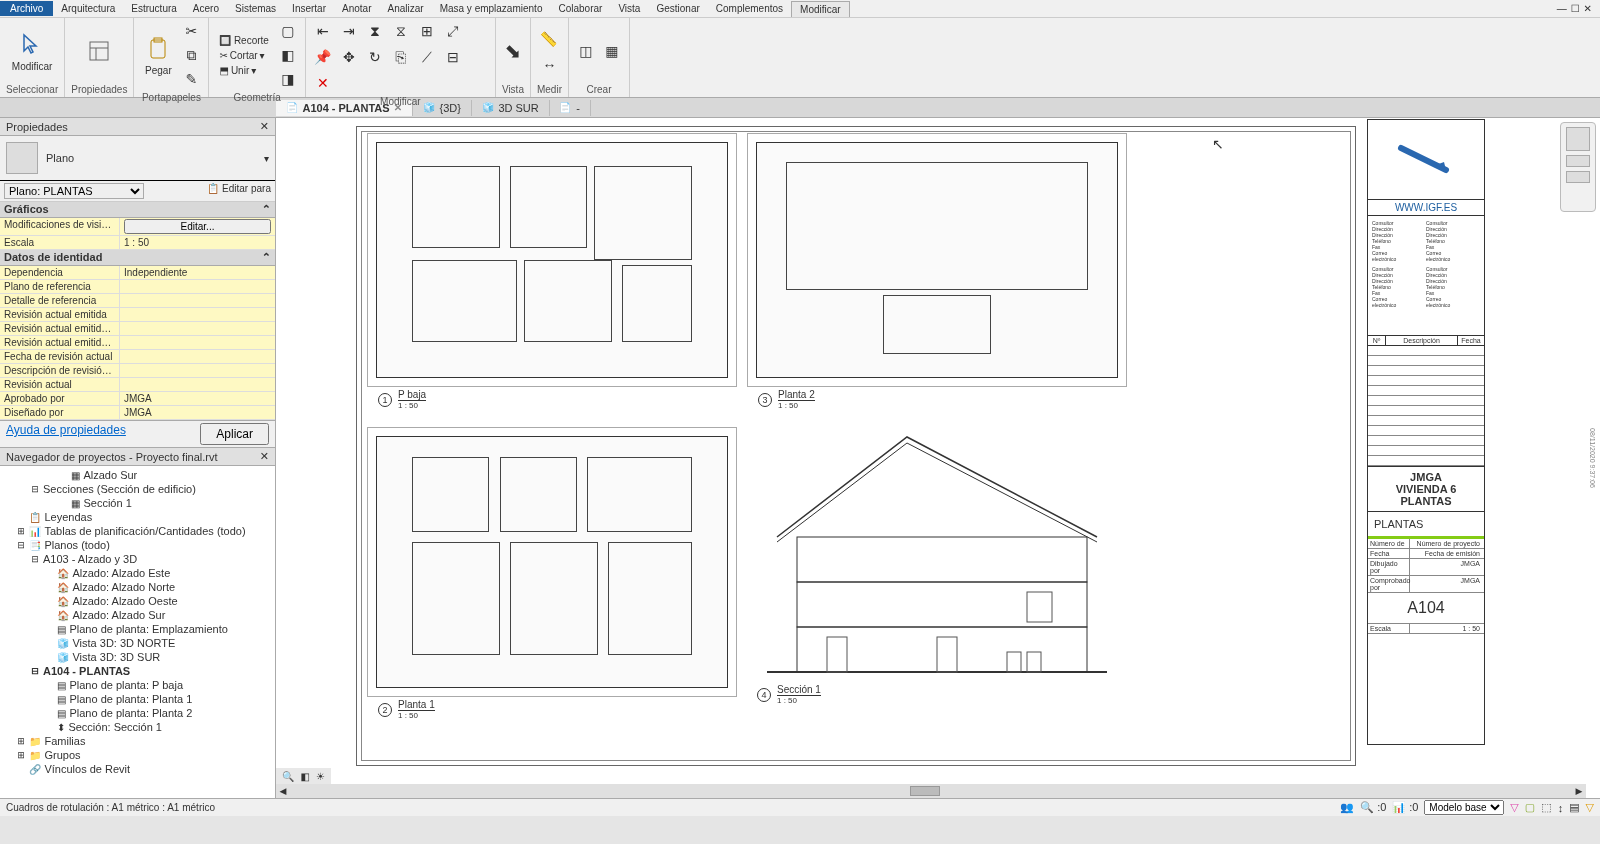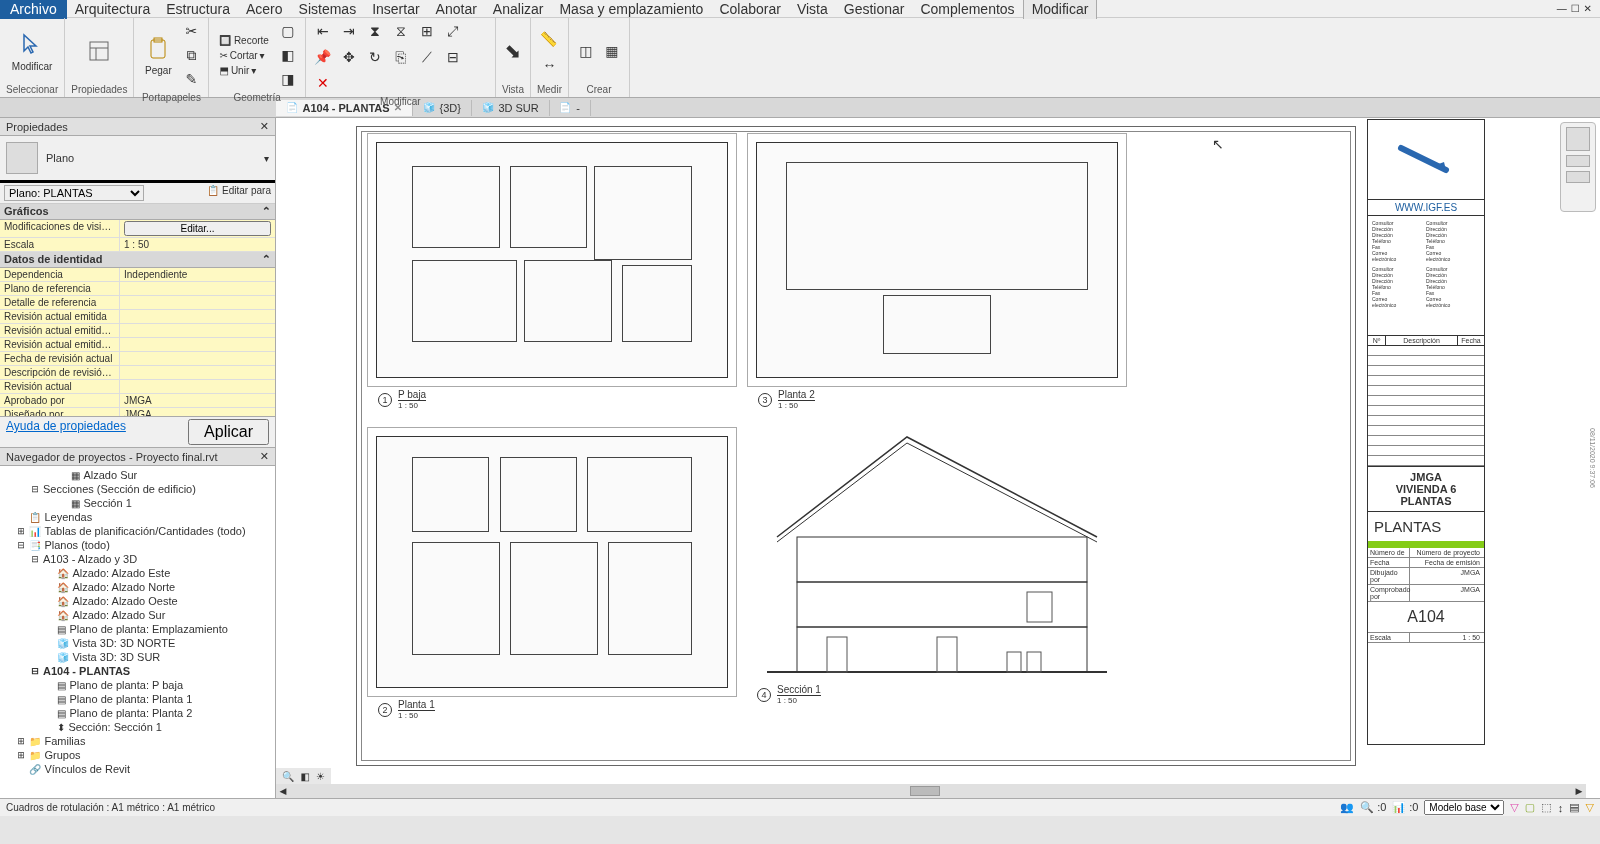--- a/index.html
+++ b/index.html
@@ -1,20 +1,20 @@
 <!DOCTYPE html>
 <html><head>
 <meta charset="utf-8">
 <style>
 * { box-sizing: border-box; margin: 0; padding: 0; font-family: "Segoe UI", Tahoma, sans-serif; }
 body { background: #e5e5e5; font-size: 11px; color: #333; overflow: hidden; width: 1600px; height: 844px; position: relative; }
 
 
 .menubar { height: 18px; background: #f0f0f0; display: flex; align-items: center; border-bottom: 1px solid #ccc; }
-.menubar .menu-item { padding: 2px 8px; cursor: pointer; font-size: 14px; }
+.menubar .menu-item { padding: 2px 8px; cursor: pointer; font-size: 10px; }
 .menubar .menu-item.file { background: #1e5fa0; color: white; padding: 2px 10px; }
 .menubar .menu-item.active { background: #e8e8e8; border: 1px solid #aaa; border-bottom: none; }
 .menubar .win-controls { margin-left: auto; margin-right: 8px; display: flex; gap: 4px; }
 .menubar .win-controls span { font-size: 10px; cursor: pointer; }
 
 
 .ribbon { height: 80px; background: #f0f0f0; border-bottom: 1px solid #aaa; display: flex; }
 .ribbon-group { border-right: 1px solid #ccc; padding: 2px 6px; display: flex; flex-direction: column; align-items: center; justify-content: space-between; position: relative; }
 .ribbon-group .group-label { font-size: 10px; color: #555; text-align: center; padding-top: 2px; }
 .ribbon-group .tools { display: flex; gap: 4px; flex: 1; align-items: center; }
@@ -35,36 +35,36 @@
 
 .main { display: flex; height: 680px; }
 
 
 .left-panels { width: 276px; display: flex; flex-direction: column; background: #f0f0f0; border-right: 1px solid #aaa; }
 .panel-header { background: #e0e0e0; border-bottom: 1px solid #aaa; padding: 2px 6px; display: flex; justify-content: space-between; align-items: center; font-size: 11px; }
 .panel-header .close-x { cursor: pointer; font-size: 11px; }
 
 
 .props-panel { flex: 0 0 330px; display: flex; flex-direction: column; border-bottom: 1px solid #aaa; overflow: hidden; }
-.type-selector { display: flex; align-items: center; padding: 6px; gap: 8px; border-bottom: 3px solid #000000; }
+.type-selector { display: flex; align-items: center; padding: 6px; gap: 8px; border-bottom: 1px solid #000000; }
 .type-selector .icon { width: 32px; height: 32px; background: #ddd; border: 1px solid #aaa; }
 .type-selector .name { flex: 1; font-size: 11px; }
 .type-selector .arrow { font-size: 10px; }
 .instance-row { display: flex; justify-content: space-between; padding: 2px 4px; border-bottom: 1px solid #ccc; }
 .instance-row select { font-size: 11px; width: 140px; border: 1px solid #aaa; }
 .instance-row .edit-type { font-size: 10px; cursor: pointer; display: flex; gap: 2px; }
 .props-grid { flex: 1; overflow-y: auto; background: #fef9c3; }
 .props-grid .group-row { background: #d8d8d8; padding: 1px 4px; font-weight: bold; font-size: 11px; border-bottom: 1px solid #aaa; display: flex; justify-content: space-between; }
 .props-grid .prop-row { display: flex; border-bottom: 1px solid #ddd; }
 .props-grid .prop-row .pname { width: 120px; padding: 1px 4px; font-size: 10px; border-right: 1px solid #ddd; overflow: hidden; white-space: nowrap; text-overflow: ellipsis; }
 .props-grid .prop-row .pval { flex: 1; padding: 1px 4px; font-size: 10px; }
 .props-grid .prop-row .pval button { font-size: 10px; width: 100%; }
 .props-footer { display: flex; justify-content: space-between; padding: 2px 6px; border-top: 1px solid #aaa; }
 .props-footer a { color: #0066cc; text-decoration: underline; font-size: 12px; }
-.props-footer button { font-size: 16px; padding: 2px 14px; }
+.props-footer button { font-size: 12px; padding: 2px 14px; }
 
 
 .browser-panel { flex: 1; display: flex; flex-direction: column; overflow: hidden; }
 .tree { flex: 1; overflow-y: auto; background: white; padding: 2px; }
 .tree-node { padding: 1px 2px; font-size: 11px; cursor: pointer; white-space: nowrap; display: flex; align-items: center; gap: 3px; }
 .tree-node.bold { font-weight: bold; }
 .tree-node .expander { width: 10px; display: inline-block; text-align: center; font-size: 9px; }
 .tree-node .ticon { font-size: 10px; }
 .indent-1 { padding-left: 14px; }
 .indent-2 { padding-left: 28px; }
@@ -87,21 +87,21 @@
 .tb-logo { height: 80px; border-bottom: 1px solid #333; display: flex; align-items: center; justify-content: center; position: relative; }
 .tb-logo svg { width: 60px; height: 40px; }
 .tb-url { font-size: 10px; color: #1e5fa0; text-align: center; border-bottom: 1px solid #333; padding: 2px; }
 .tb-consultants { height: 120px; border-bottom: 1px solid #333; font-size: 5px; padding: 4px; display: flex; }
 .tb-consultants .col { flex: 1; }
 .tb-revisions { border-bottom: 1px solid #333; }
 .tb-revisions .rev-head { display: flex; border-bottom: 1px solid #333; font-size: 7px; }
 .tb-revisions .rev-head div { border-right: 1px solid #333; padding: 1px 2px; text-align: center; }
 .tb-revisions .rev-row { height: 10px; border-bottom: 0.5px solid #888; }
 .tb-client { border-bottom: 1px solid #333; padding: 4px; text-align: center; font-size: 11px; font-weight: bold; }
-.tb-title { border-bottom: 7px solid #84cc16; padding: 6px; font-size: 15px; }
+.tb-title { border-bottom: 3px solid #84cc16; padding: 6px; font-size: 11px; }
 .tb-field { display: flex; border-bottom: 0.5px solid #888; font-size: 7px; }
 .tb-field .fl { width: 42px; padding: 1px 2px; border-right: 0.5px solid #888; }
 .tb-field .fv { flex: 1; text-align: right; padding: 1px 4px; }
 .tb-number { text-align: center; font-size: 16px; padding: 6px; border-bottom: 0.5px solid #888; }
 
 
 .navcube { position: absolute; right: 4px; top: 4px; width: 36px; height: 90px; background: rgba(240,240,240,0.9); border: 1px solid #bbb; border-radius: 4px; display: flex; flex-direction: column; align-items: center; gap: 4px; padding: 4px; }
 .navcube .cube-face { width: 24px; height: 24px; border: 1px solid #aaa; background: #ddd; cursor: pointer; }
 
 

